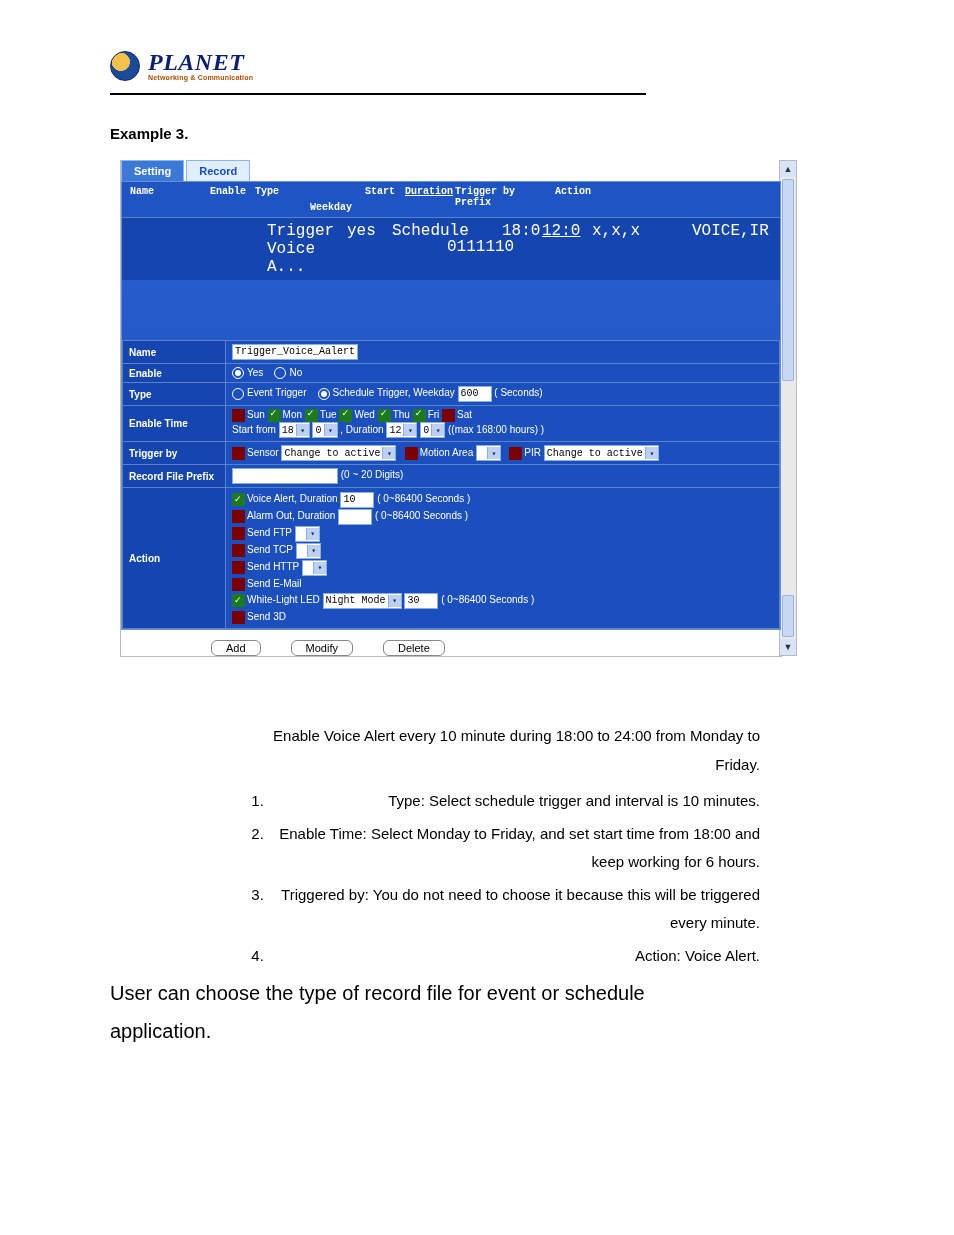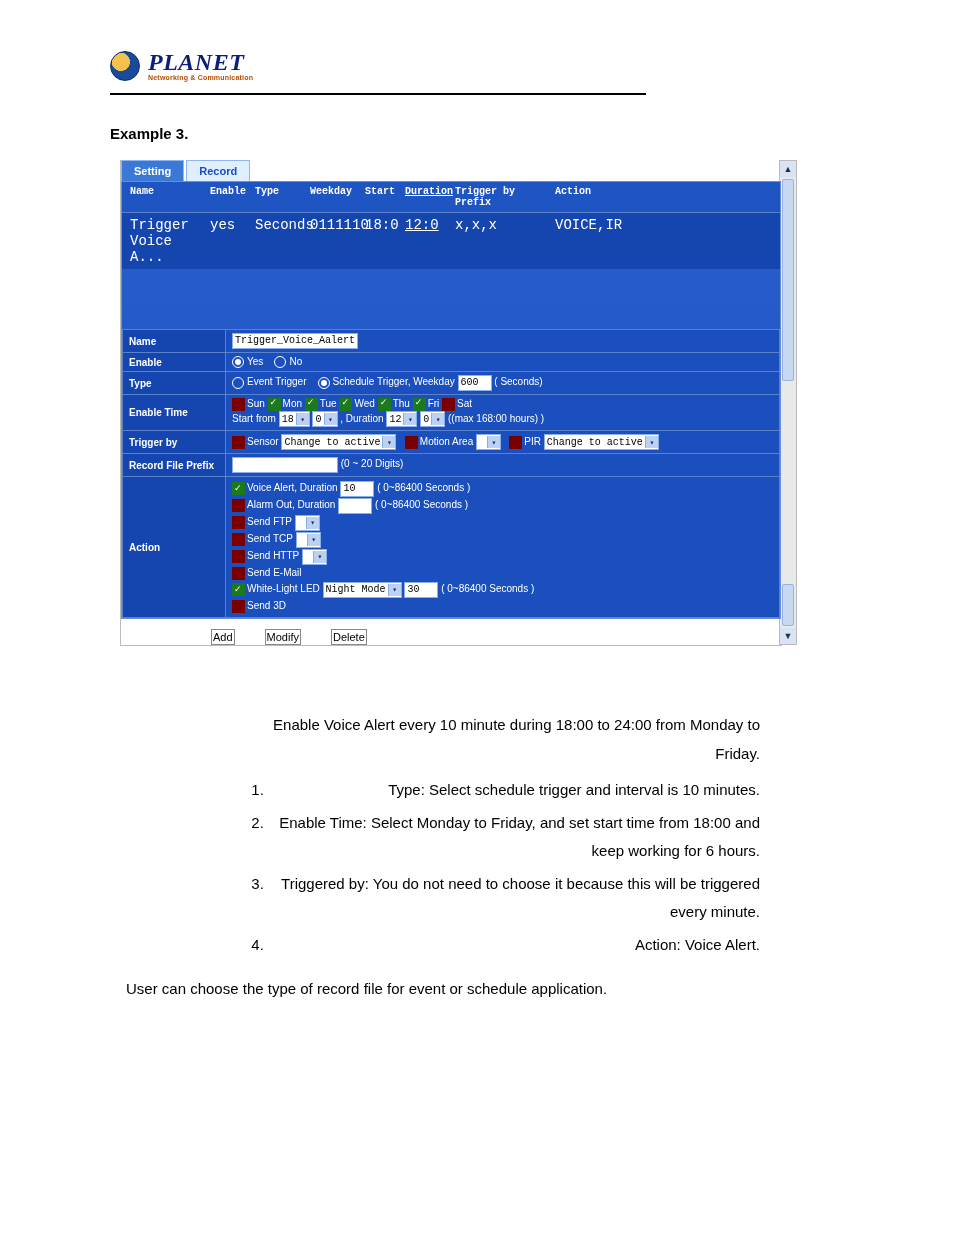--- a/index.html
+++ b/index.html
@@ -91,30 +91,31 @@
     display: flex;
     font-size: 10px;
     font-weight: bold;
     border-bottom: 1px solid #5a82c8;
     padding: 4px 8px;
     background: #1f55c3;
     font-family: 'Courier New', monospace;
   }
   .cols-row {
     display: flex;
-    font-size: 14px;
+    font-size: 16px;
     background: #1546b0;
     padding: 4px 8px;
     color: #fff;
     font-family: 'Courier New', monospace;
+    justify-content: flex-end;
   }
   .c-name { width: 80px; }
   .c-enable { width: 45px; }
   .c-type { width: 55px; }
-  .c-week { width: 55px; }
+  .c-week { width: 55px; margin-top: 16px; }
   .c-start { width: 40px; }
   .c-dur { width: 50px; text-decoration: underline; }
   .c-trig { width: 100px; }
   .c-action { width: 80px; }
 
   .blank-area { height: 60px; }
 
   .form-table { width: 100%; border-collapse: collapse; font-size: 10px; }
   .form-table td {
     border: 1px solid #5a82c8;
@@ -182,24 +183,24 @@
     content: ""; position: absolute; top: 2px; left: 2px;
     width: 6px; height: 6px; background: #fff; border-radius: 50%;
   }
   .btn-row {
     display: flex; gap: 30px;
     margin: 10px 0 0 90px;
     padding-bottom: 0;
   }
   .btn {
     font-size: 11px;
-    padding: 1px 1px;
+    padding: 1px 14px;
     background: #fff;
     border: 1px solid #888;
-    border-radius: 0;
+    border-radius: 6px;
     color: #000;
   }
   .scroll-right {
     position: absolute; right: -16px; top: 0; bottom: 0;
     width: 16px;
     background: #e9e9e9;
     border: 1px solid #bbb;
   }
   .scroll-arrow {
     position: absolute; left: 0; width: 100%; height: 16px;
@@ -225,21 +226,21 @@
     width: 520px;
     text-align: right;
   }
   .body-text ol { margin: 8px 0 0 28px; padding: 0; }
   .body-text ol li { margin-bottom: 4px; padding-left: 6px; }
   .subhead {
     font-weight: bold;
     font-size: 18px;
     margin: 22px 0 10px 0;
   }
-  .section-p { font-size: 15px; line-height: 1.9; margin: 16px; }
+  .section-p { font-size: 20px; line-height: 1.9; margin: 0; }
 </style>
 </head>
 <body>
 
 <div class="page">
   <div class="header">
     <div class="logo-globe"></div>
     <div class="logo-text">
       <span class="logo-planet">PLANET</span>
       <span class="logo-tag">Networking &amp; Communication</span>
@@ -268,21 +269,21 @@
         <span class="c-type">Type</span>
         <span class="c-week">Weekday</span>
         <span class="c-start">Start</span>
         <span class="c-dur">Duration</span>
         <span class="c-trig">Trigger by Prefix</span>
         <span class="c-action">Action</span>
       </div>
       <div class="cols-row">
         <span class="c-name">Trigger Voice A...</span>
         <span class="c-enable">yes</span>
-        <span class="c-type">Seconds</span>
+        <span class="c-type">Schedule</span>
         <span class="c-week">0111110</span>
         <span class="c-start">18:0</span>
         <span class="c-dur">12:0</span>
         <span class="c-trig">x,x,x</span>
         <span class="c-action">VOICE,IR</span>
       </div>
       <div class="blank-area"></div>
 
       <table class="form-table">
         <tbody>

